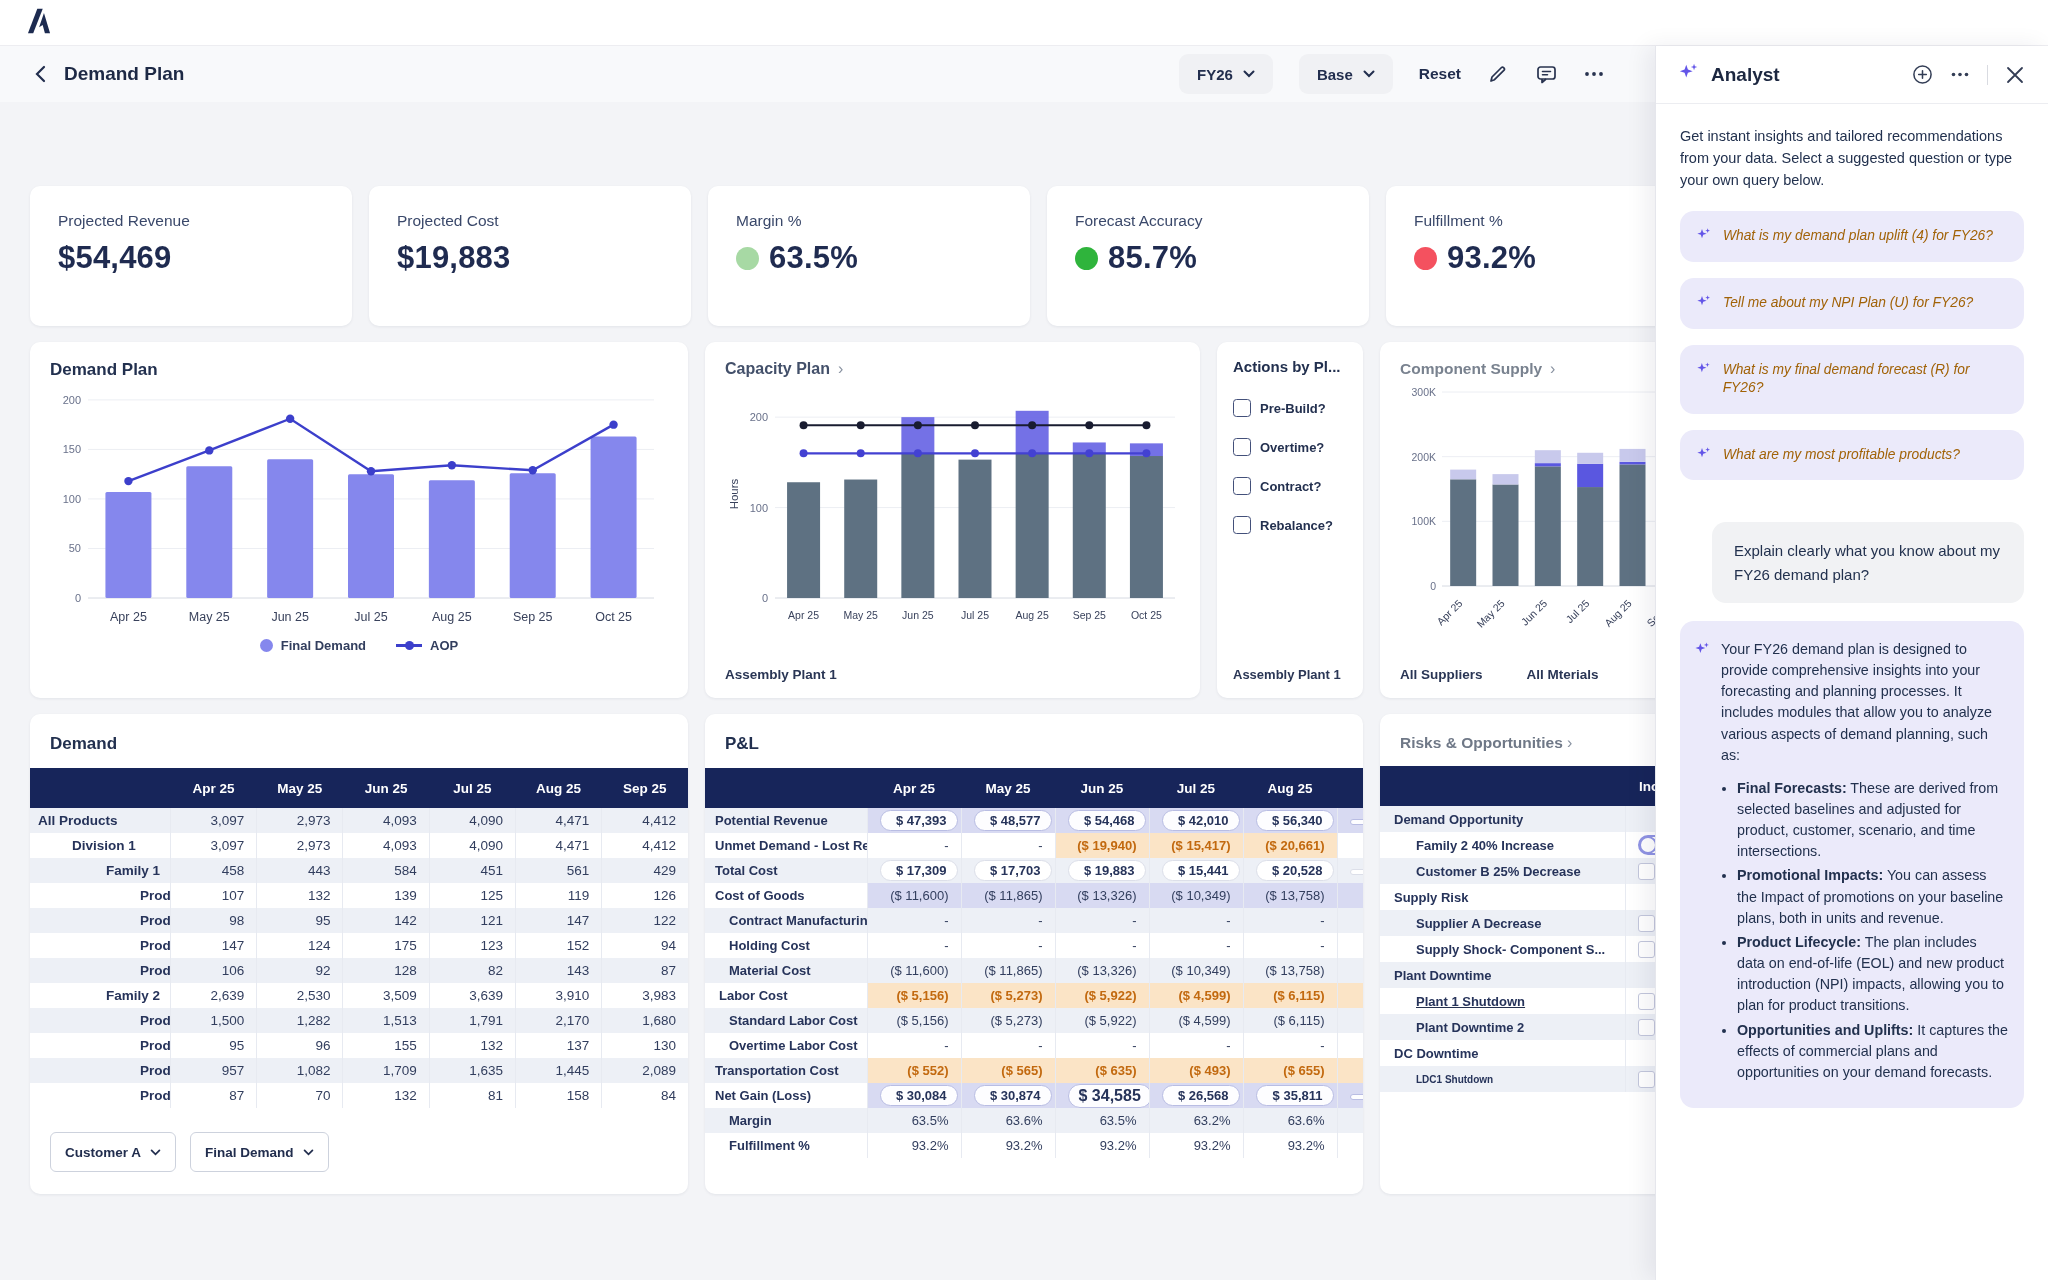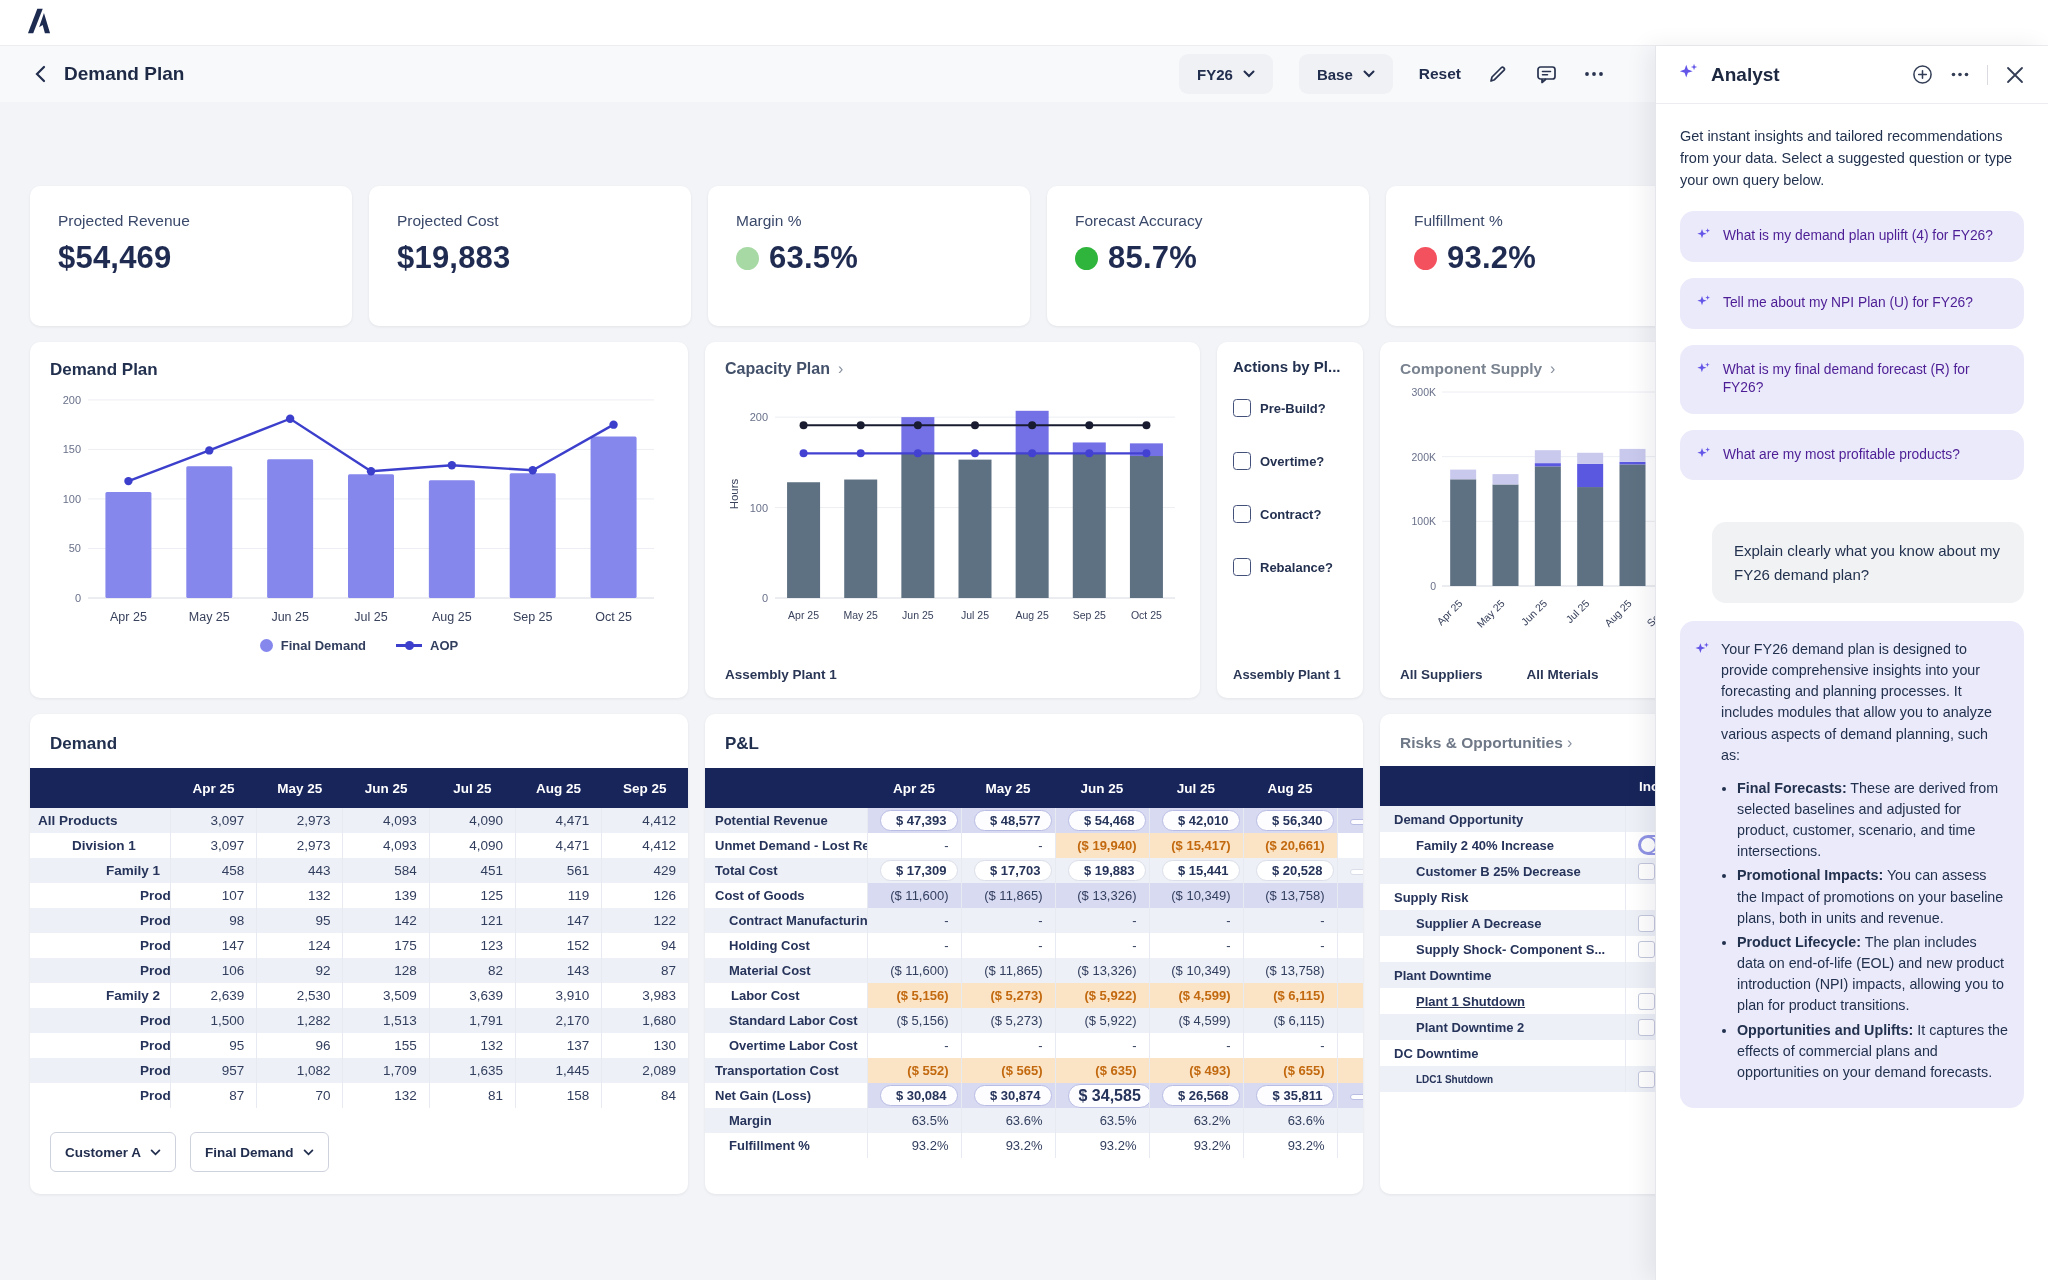--- a/index.html
+++ b/index.html
@@ -35,21 +35,21 @@
   .chart-title.gray { color:#79828f; font-size:15.5px; }
   .chart-title.mid { color:#43506a; font-size:16px; }
   .chev-r { font-size:16px; color:#8a93a2; font-weight:400; }
   .legend { display:flex; justify-content:center; gap:30px; margin-top:2px; font-size:13px; color:#323e5e; font-weight:600; }
   .legend .item { display:flex; align-items:center; gap:8px; }
   .lg-dot { width:13px; height:13px; border-radius:50%; background:#8587ed; }
   .lg-line { width:26px; height:3px; background:#3c3fcb; position:relative; }
   .lg-line::after { content:""; position:absolute; left:9px; top:-3px; width:9px; height:9px; border-radius:50%; background:#3c3fcb; }
   .card-foot { position:absolute; bottom:16px; left:20px; font-size:13.5px; font-weight:700; color:#2a3655; display:flex; gap:44px; }
   .c-actions .card-foot { left:16px; }
-  .chk-list { margin-top:24px; display:flex; flex-direction:column; gap:35px; }
+  .chk-list { margin-top:24px; display:flex; flex-direction:column; gap:21px; }
   .chk-item { display:flex; align-items:center; gap:9px; cursor:pointer; }
   .chk-box { width:18px; height:18px; border:1.6px solid #43507a; border-radius:3.5px; background:#fff; flex:none; }
   .chk-label { font-size:13px; font-weight:700; color:#23304f; }
 
   .tables-row { margin-top:16px; }
   .table-card { height:480px; padding:0; overflow:hidden; }
   .t-demand { width:658px; } .t-pnl { width:658px; } .t-risks { width:330px; }
   .tbl-title { padding:20px 20px 14px; font-size:17px; font-weight:700; color:#22304f; }
   .tbl-title.gray { color:#6f7887; font-weight:700; font-size:15.5px; }
   table.tbl { border-collapse:collapse; table-layout:fixed; }
@@ -75,21 +75,21 @@
   .mini-chk { width:17px; height:17px; border:1.4px solid #c3c7dc; border-radius:3px; background:#fff; }
 
   .panel { position:absolute; top:46px; right:0; width:393px; height:1234px; background:#fff; border-left:1px solid #e5e6ec; box-shadow:-8px 0 22px rgba(20,20,50,.07); z-index:9; display:flex; flex-direction:column; }
   .panel-header { height:58px; flex:none; display:flex; align-items:center; padding:0 22px; border-bottom:1px solid #ecedf1; }
   .panel-title { font-size:19px; font-weight:700; color:#1c2740; margin-left:11px; }
   .ph-icons { margin-left:auto; display:flex; align-items:center; gap:16px; }
   .ph-icons .divider { width:1px; height:20px; background:#d9dbe1; }
   .panel-body { flex:1; padding:22px 24px 0; overflow:hidden; display:flex; flex-direction:column; }
   .intro { font-size:14.5px; line-height:1.5; color:#22314e; margin-bottom:20px; max-width:345px; }
   .sugg { display:flex; gap:11px; align-items:flex-start; background:#ebeafa; border-radius:14px; padding:16px; margin-bottom:16px; cursor:pointer; }
-  .sugg .txt { font-size:13.8px; font-weight:500; color:#4c1d95; line-height:1.35; }
+  .sugg .txt { font-size:13.8px; font-weight:500; color:#a16207; line-height:1.35;font-style:italic; }
   .user-bubble { margin:26px 0 0 32px; background:#f1f2f4; border-radius:14px; padding:17px 22px; font-size:15px; line-height:1.55; color:#22314e; }
   .ai-bubble { margin-top:18px; background:#ebeafa; border-radius:14px; padding:18px 16px 22px 14px; display:flex; gap:10px; align-items:flex-start; }
   .ai-content { font-size:14.3px; line-height:1.48; color:#22314e; }
   .ai-content ul { margin:12px 0 0 16px; }
   .ai-content li { margin-bottom:3px; }
   .panel-footer { flex:none; padding:14px 22px 16px; margin-top:auto; }
   .ask-wrap { height:46px; background:#fff; border:1px solid #e2e4eb; border-radius:23px; box-shadow:0 3px 10px rgba(20,20,60,.08); display:flex; align-items:center; padding:0 14px 0 16px; }
   .caret { width:1.5px; height:20px; background:#39435b; margin-right:7px; flex:none; }
   .ask-input { border:none; outline:none; flex:1; font-size:14.5px; font-family:inherit; color:#22314e; background:transparent; }
   .ask-input::placeholder { color:#3f4a63; opacity:1; }
@@ -598,21 +598,21 @@
               <tr class="stripe">
                 <td class="lbl" style="padding-left: 24px; font-size: 13px;">Material Cost</td>
                 <td class="val" style="font-size: 13px;">($ 11,600)</td>
                 <td class="val" style="font-size: 13px;">($ 11,865)</td>
                 <td class="val" style="font-size: 13px;">($ 13,326)</td>
                 <td class="val" style="font-size: 13px;">($ 10,349)</td>
                 <td class="val" style="font-size: 13px;">($ 13,758)</td>
                 <td class="val" style="font-size: 13px;"></td>
               </tr>
               <tr>
-                <td class="lbl" style="padding-left: 26px; font-size: 13px;">Labor Cost</td>
+                <td class="lbl" style="padding-left: 14px; font-size: 13px;">Labor Cost</td>
                 <td class="val orange" style="font-size: 13px;">($ 5,156)</td>
                 <td class="val orange" style="font-size: 13px;">($ 5,273)</td>
                 <td class="val orange" style="font-size: 13px;">($ 5,922)</td>
                 <td class="val orange" style="font-size: 13px;">($ 4,599)</td>
                 <td class="val orange" style="font-size: 13px;">($ 6,115)</td>
                 <td class="val orange" style="font-size: 13px;"></td>
               </tr>
               <tr class="stripe">
                 <td class="lbl" style="padding-left: 24px; font-size: 13px;">Standard Labor Cost</td>
                 <td class="val" style="font-size: 13px;">($ 5,156)</td>

